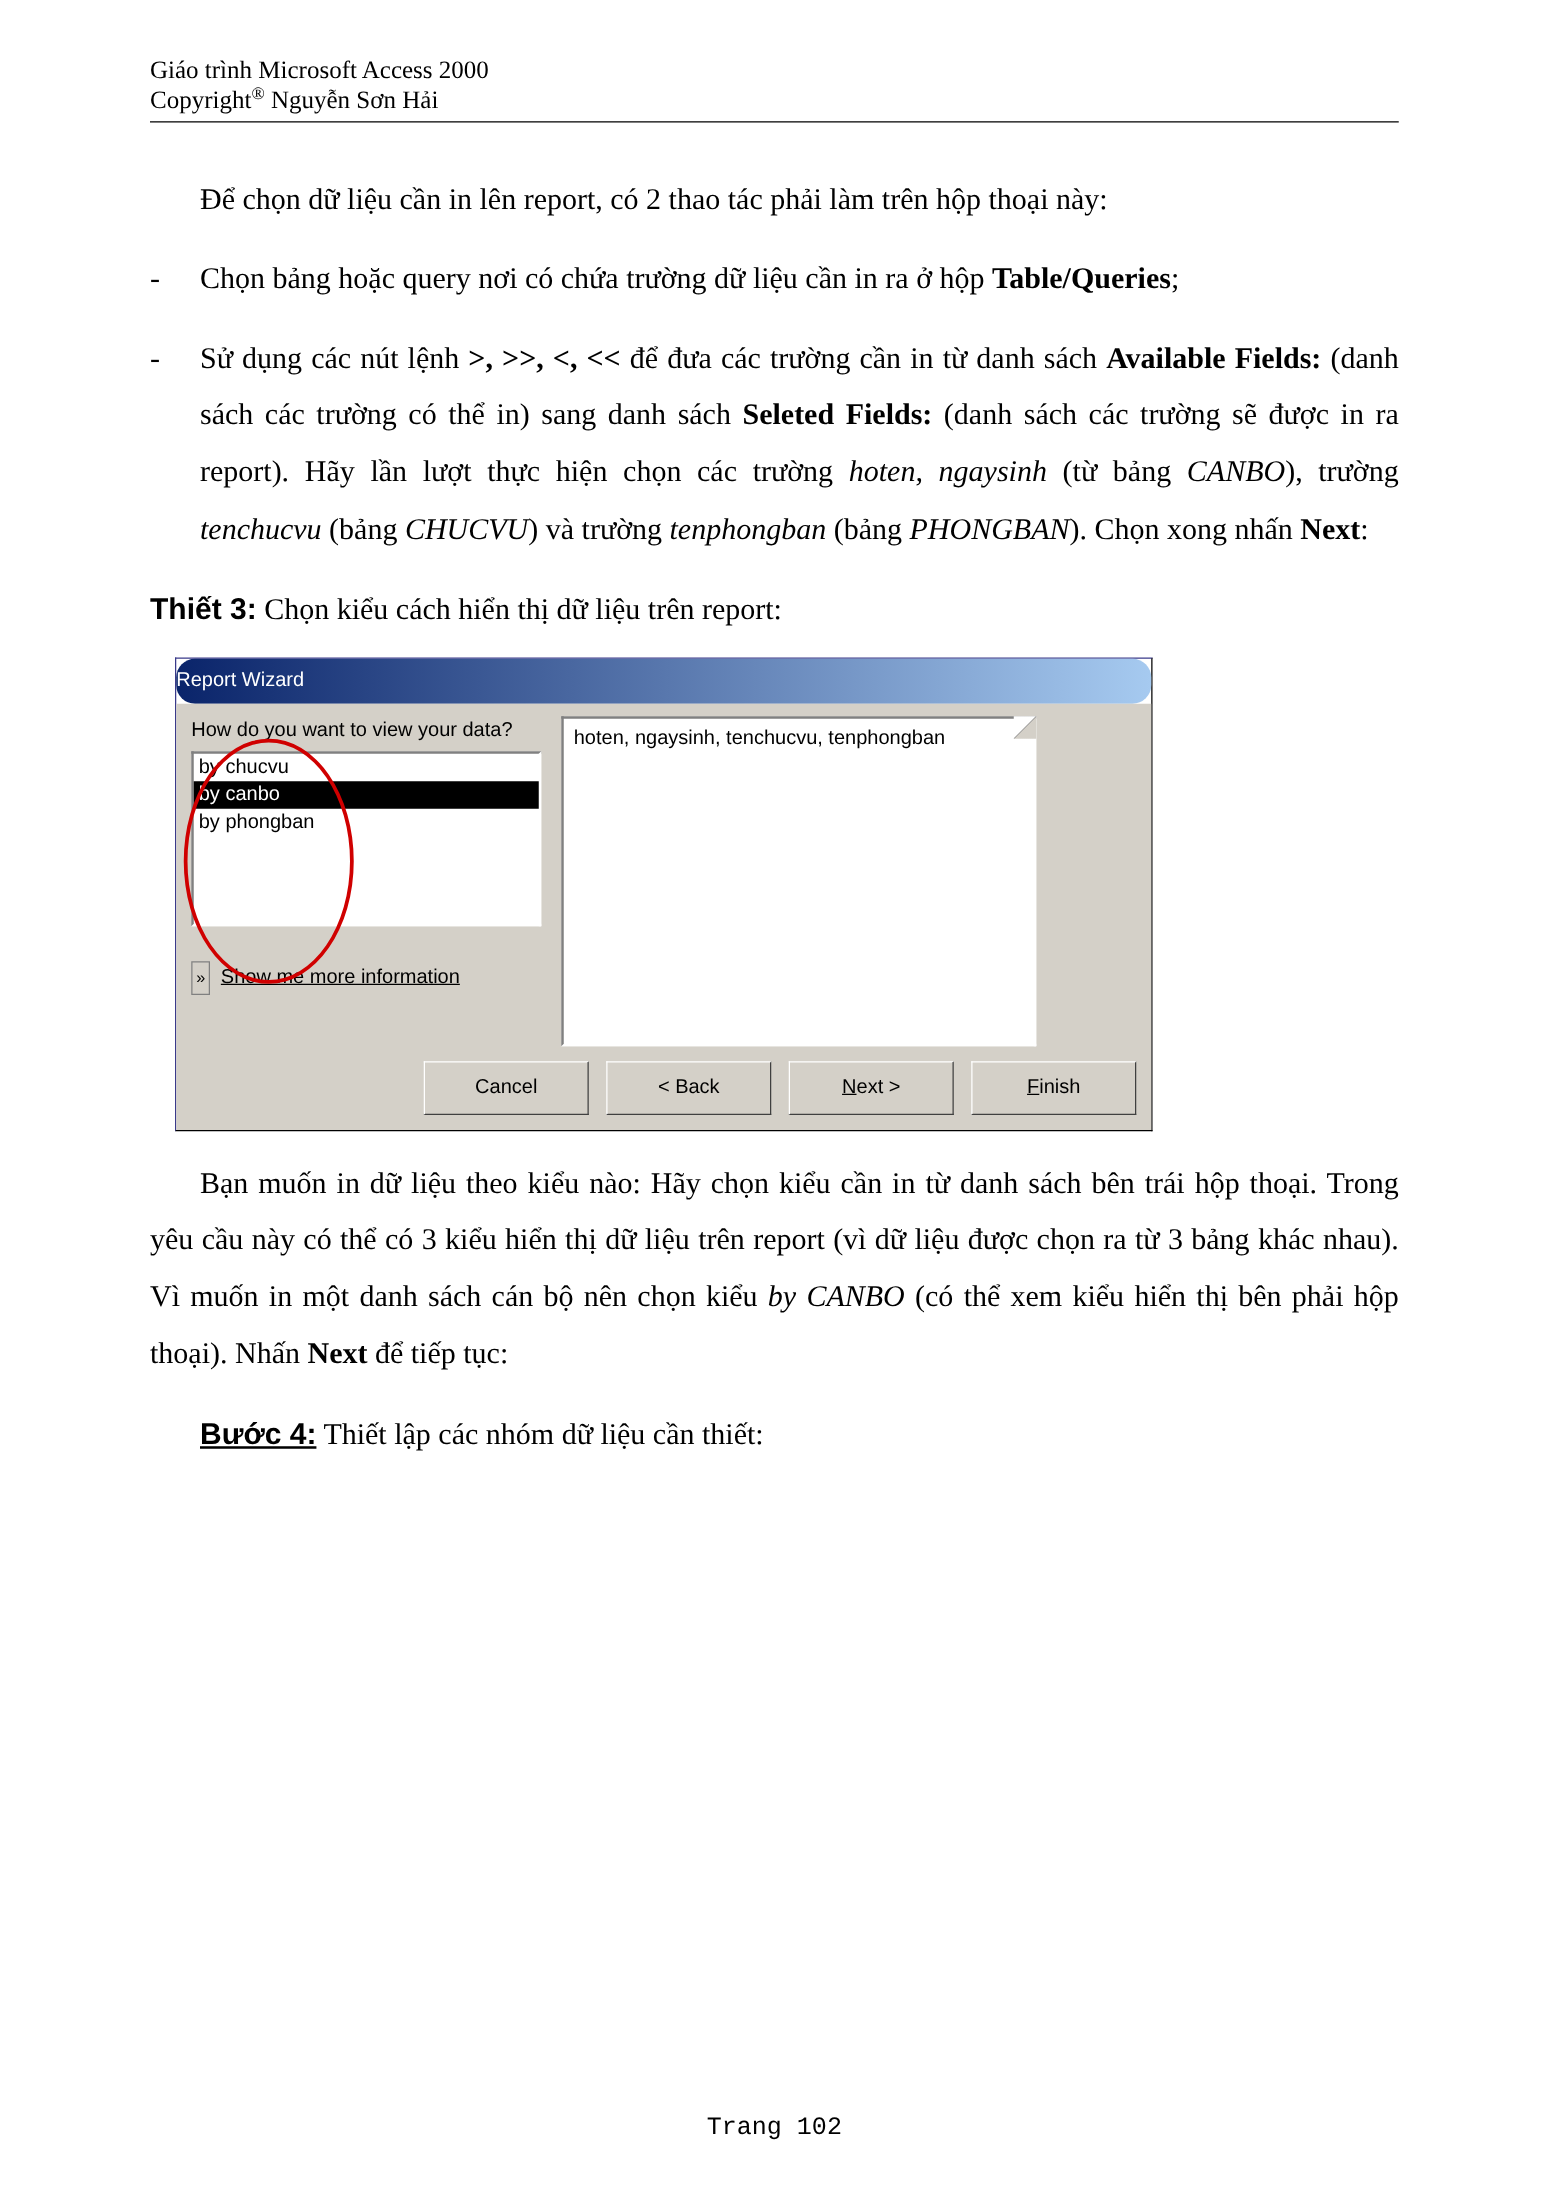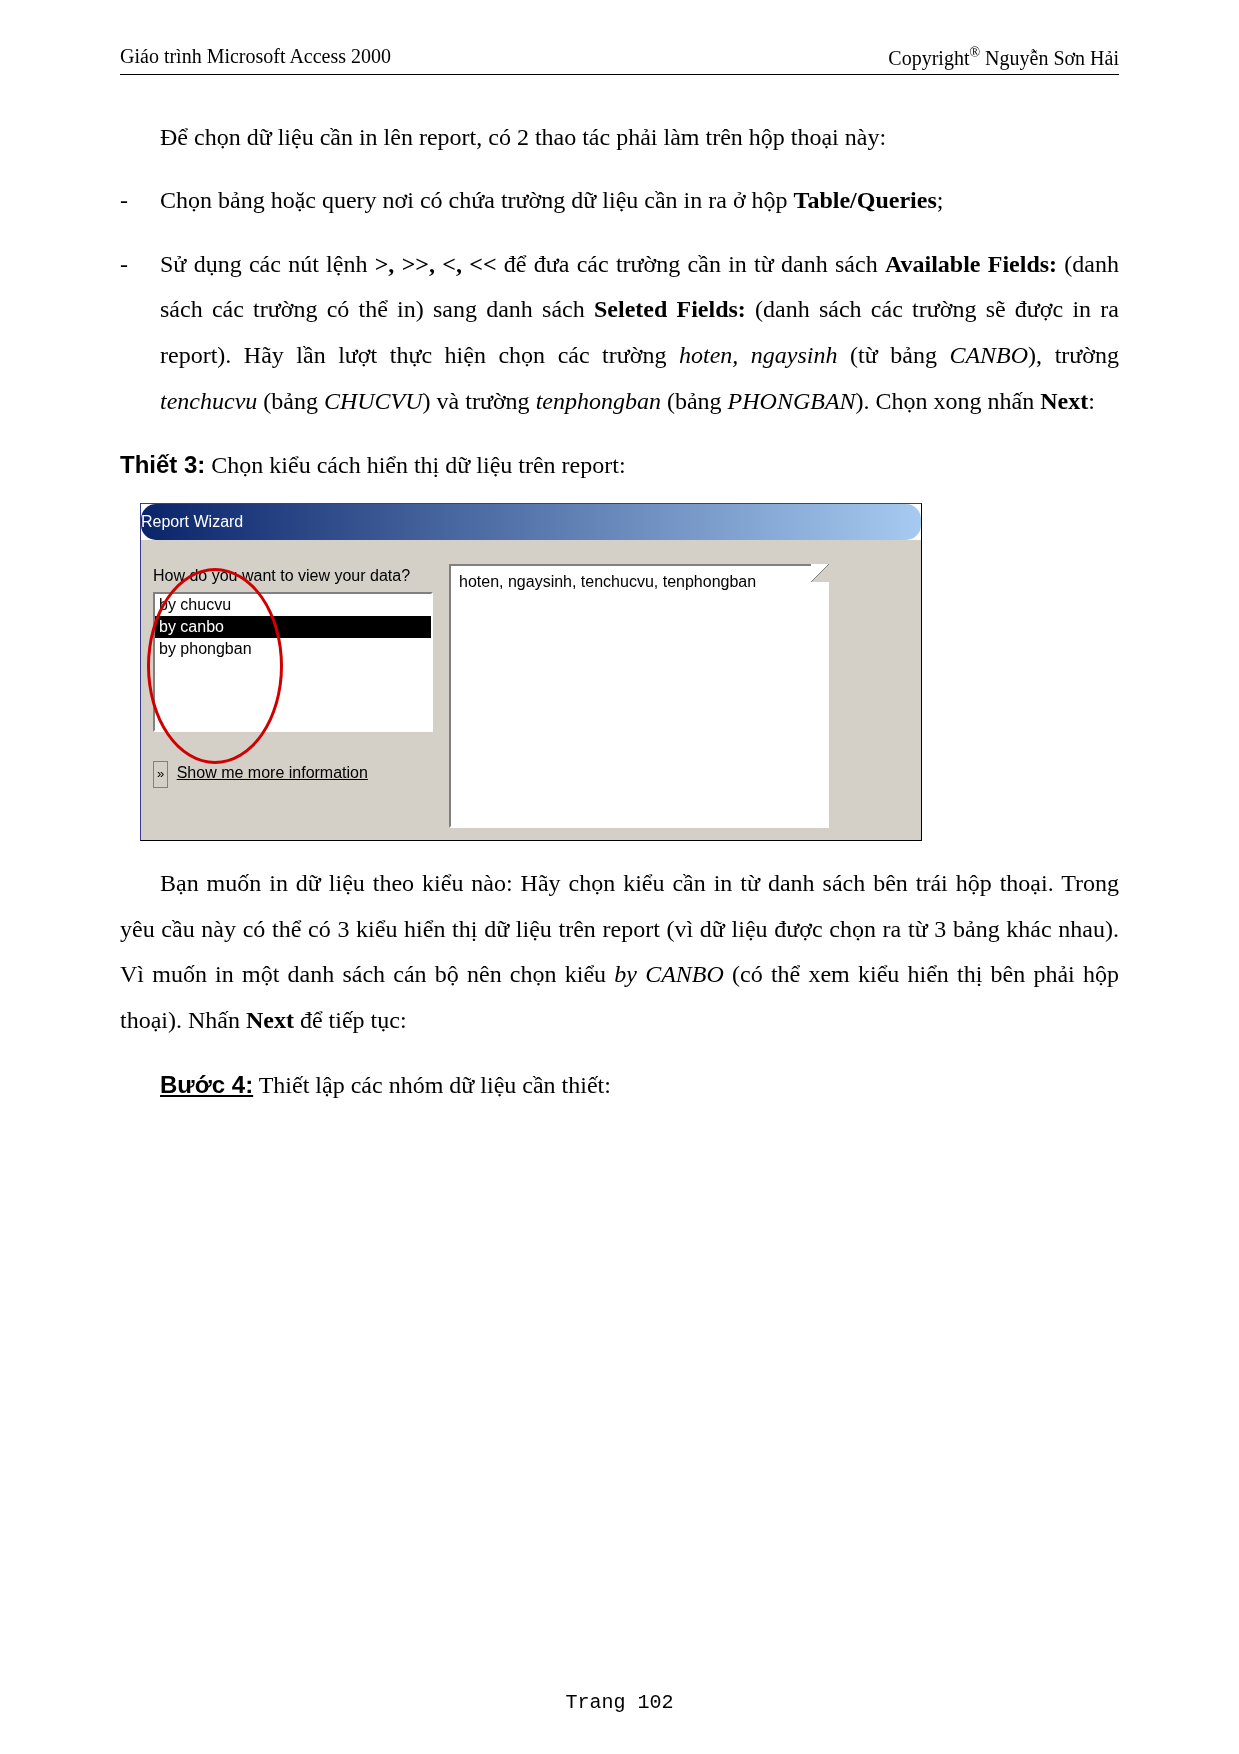--- a/index.html
+++ b/index.html
@@ -16,20 +16,21 @@
     position: relative;
     padding: 45px 120px 60px 120px;
   }
   .hdr {
     display: flex;
     justify-content: space-between;
     font-size: 20px;
     border-bottom: 1.5px solid #000;
     padding-bottom: 4px;
     margin-bottom: 40px;
+    flex-direction: column;
   }
   sup { font-size: 0.7em; }
   .body {
     font-size: 24px;
     line-height: 1.9;
     text-align: justify;
   }
   .para { text-indent: 40px; margin: 6px 0 18px; }
   .li {
     display: flex;
@@ -54,21 +55,21 @@
   }
   .dlg-title {
     background: linear-gradient(to right,#0a246a,#a6caf0);
     color: #fff;
     font-weight: normal;
     padding: 3px 0;
     border-radius: 15px;
   }
   .dlg-body {
     background: #d4d0c8;
-    padding: 24px 12px 12px 12px;
+    padding: 10px 12px 12px 12px;
   }
   .dlg-cols {
     display: flex;
     gap: 16px;
   }
   .lcol { width: 280px; }
   .rcol { flex: 1; position: relative; }
   .lbl { margin: 2px 0 6px; line-height: 1.25; }
   .listbox {
     background: #fff;
@@ -192,20 +193,30 @@
               <span class="arrow">»</span>
               <span class="u">Show me more information</span>
             </div>
           </div>
           <div class="rcol">
             <div class="preview">
               <span>hoten, ngaysinh, tenchucvu, tenphongban</span>
             </div>
           </div>
         </div>
+        <div class="btnrow">
+          <div class="btn">Cancel</div>
+          <div class="btn">&lt; Back</div>
+          <div class="btn">
+            <span class="mn">N</span><span>ext &gt;</span>
+          </div>
+          <div class="btn">
+            <span class="mn">F</span><span>inish</span>
+          </div>
+        </div>
 
         <div class="circle" style="left:6px; top:28px; width:130px; height:190px;"></div>
       </div>
     </div>
 
     <p class="para" style="text-indent:40px;">
       <span>Bạn muốn in dữ liệu theo kiểu nào: Hãy chọn kiểu cần in từ danh sách bên trái hộp thoại. Trong yêu cầu này có thể có 3 kiểu hiển thị dữ liệu trên report (vì dữ liệu được chọn ra từ 3 bảng khác nhau). Vì muốn in một danh sách cán bộ nên chọn kiểu </span><i>by CANBO</i><span> (có thể xem kiểu hiển thị bên phải hộp thoại). Nhấn </span><b>Next</b><span> để tiếp tục:</span>
     </p>
 
     <p class="step" style="text-indent:40px;">

